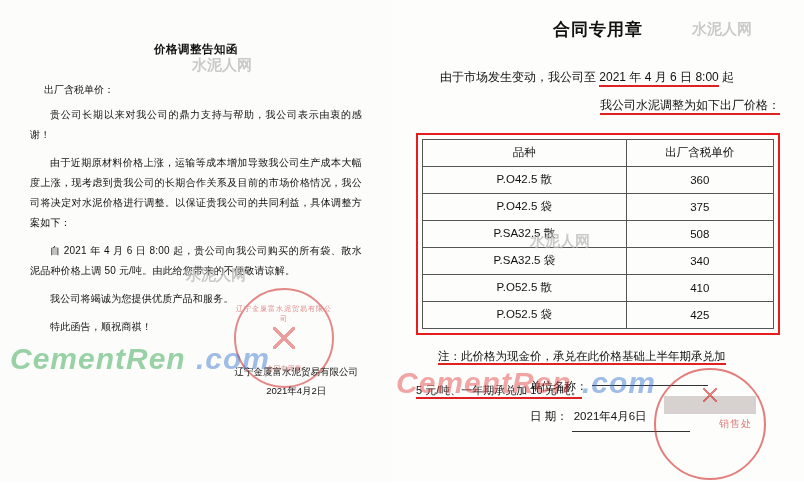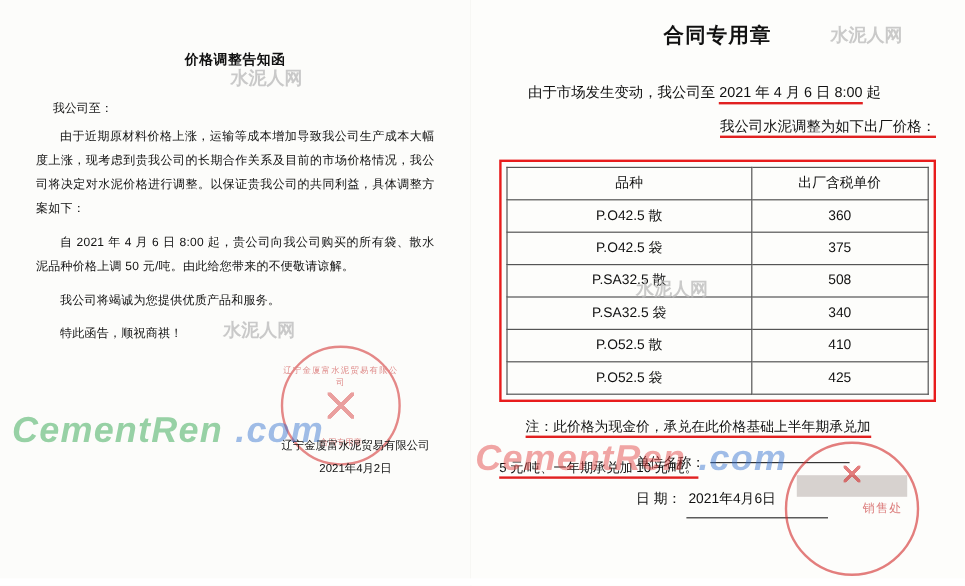--- a/index.html
+++ b/index.html
@@ -290,21 +290,22 @@
     background: #ffffff;
   }
 </style>
 </head>
 <body>
 
 <div class="page">
 
   <div class="doc-left">
     <div class="title">价格调整告知函</div>
-    <div class="salutation">我公司至：</div>
+    <div class="salutation">出厂含税单价：</div>
+    <p class="body">贵公司长期以来对我公司的鼎力支持与帮助，我公司表示由衷的感谢！</p>
     <p class="body">由于近期原材料价格上涨，运输等成本增加导致我公司生产成本大幅度上涨，现考虑到贵我公司的长期合作关系及目前的市场价格情况，我公司将决定对水泥价格进行调整。以保证贵我公司的共同利益，具体调整方案如下：</p>
     <p class="body">自 2021 年 4 月 6 日 8:00 起，贵公司向我公司购买的所有袋、散水泥品种价格上调 50 元/吨。由此给您带来的不便敬请谅解。</p>
     <p class="body">我公司将竭诚为您提供优质产品和服务。</p>
     <p class="body">特此函告，顺祝商祺！</p>
 
     <div class="stamp-left">
       <div class="stamp-text">辽宁金厦富水泥贸易有限公司</div>
       <div class="stamp-text2">合同专用章</div>
     </div>
 

